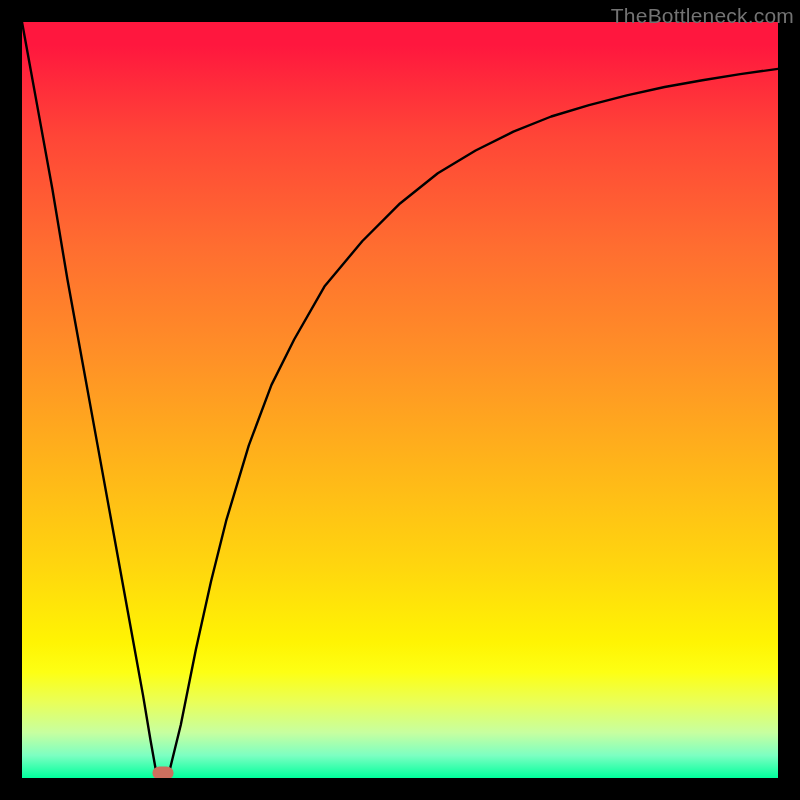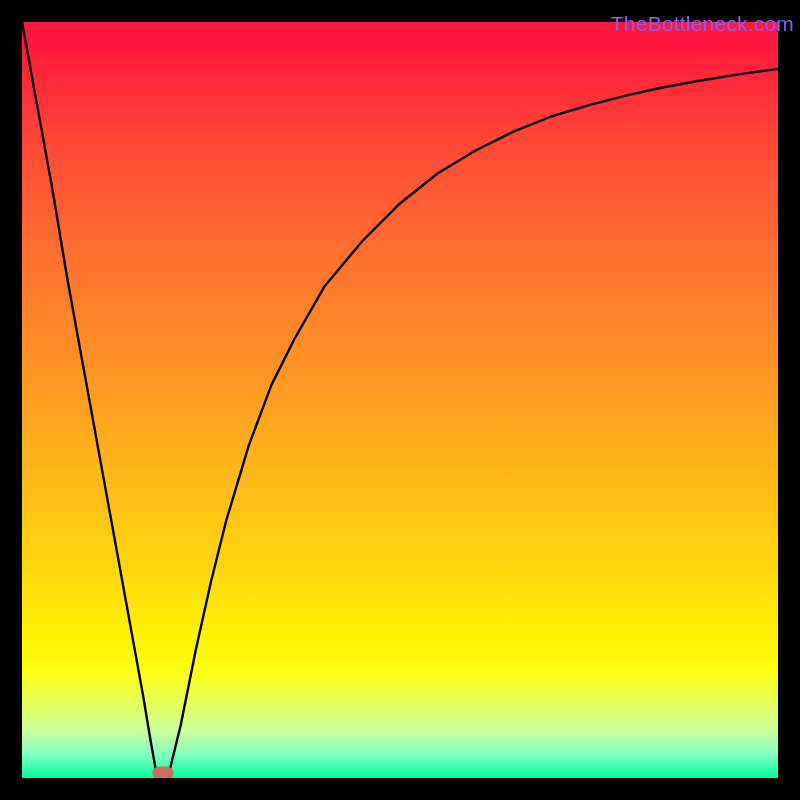--- a/index.html
+++ b/index.html
@@ -39,23 +39,23 @@
       #fff403 82%,
       #fdff14 86%,
       #e9ff59 90%,
       #c7ffa0 94%,
       #7dffc2 97%,
       #00ff9c 100%
     );
   }
   .watermark {
     position: absolute;
-    top: 12px;
+    top: 4px;
     right: 6px;
-    color: #8b5cf6;
+    color: #737373;
     font-size: 21px;
     font-weight: 500;
     letter-spacing: 0.2px;
     user-select: none;
   }
   .marker {
     position: absolute;
     width: 21px;
     height: 13px;
     border-radius: 7px / 6px;

